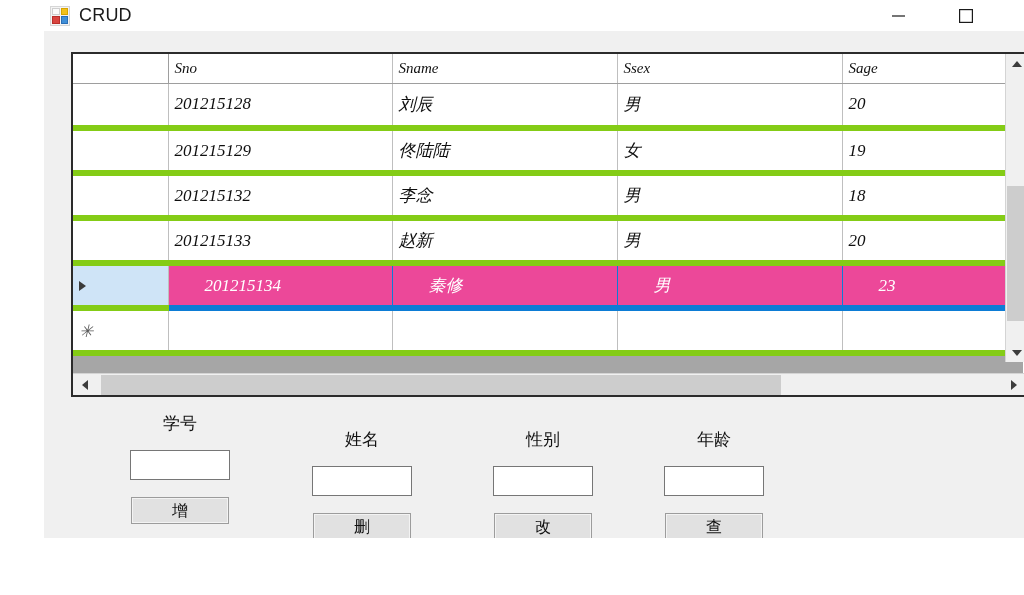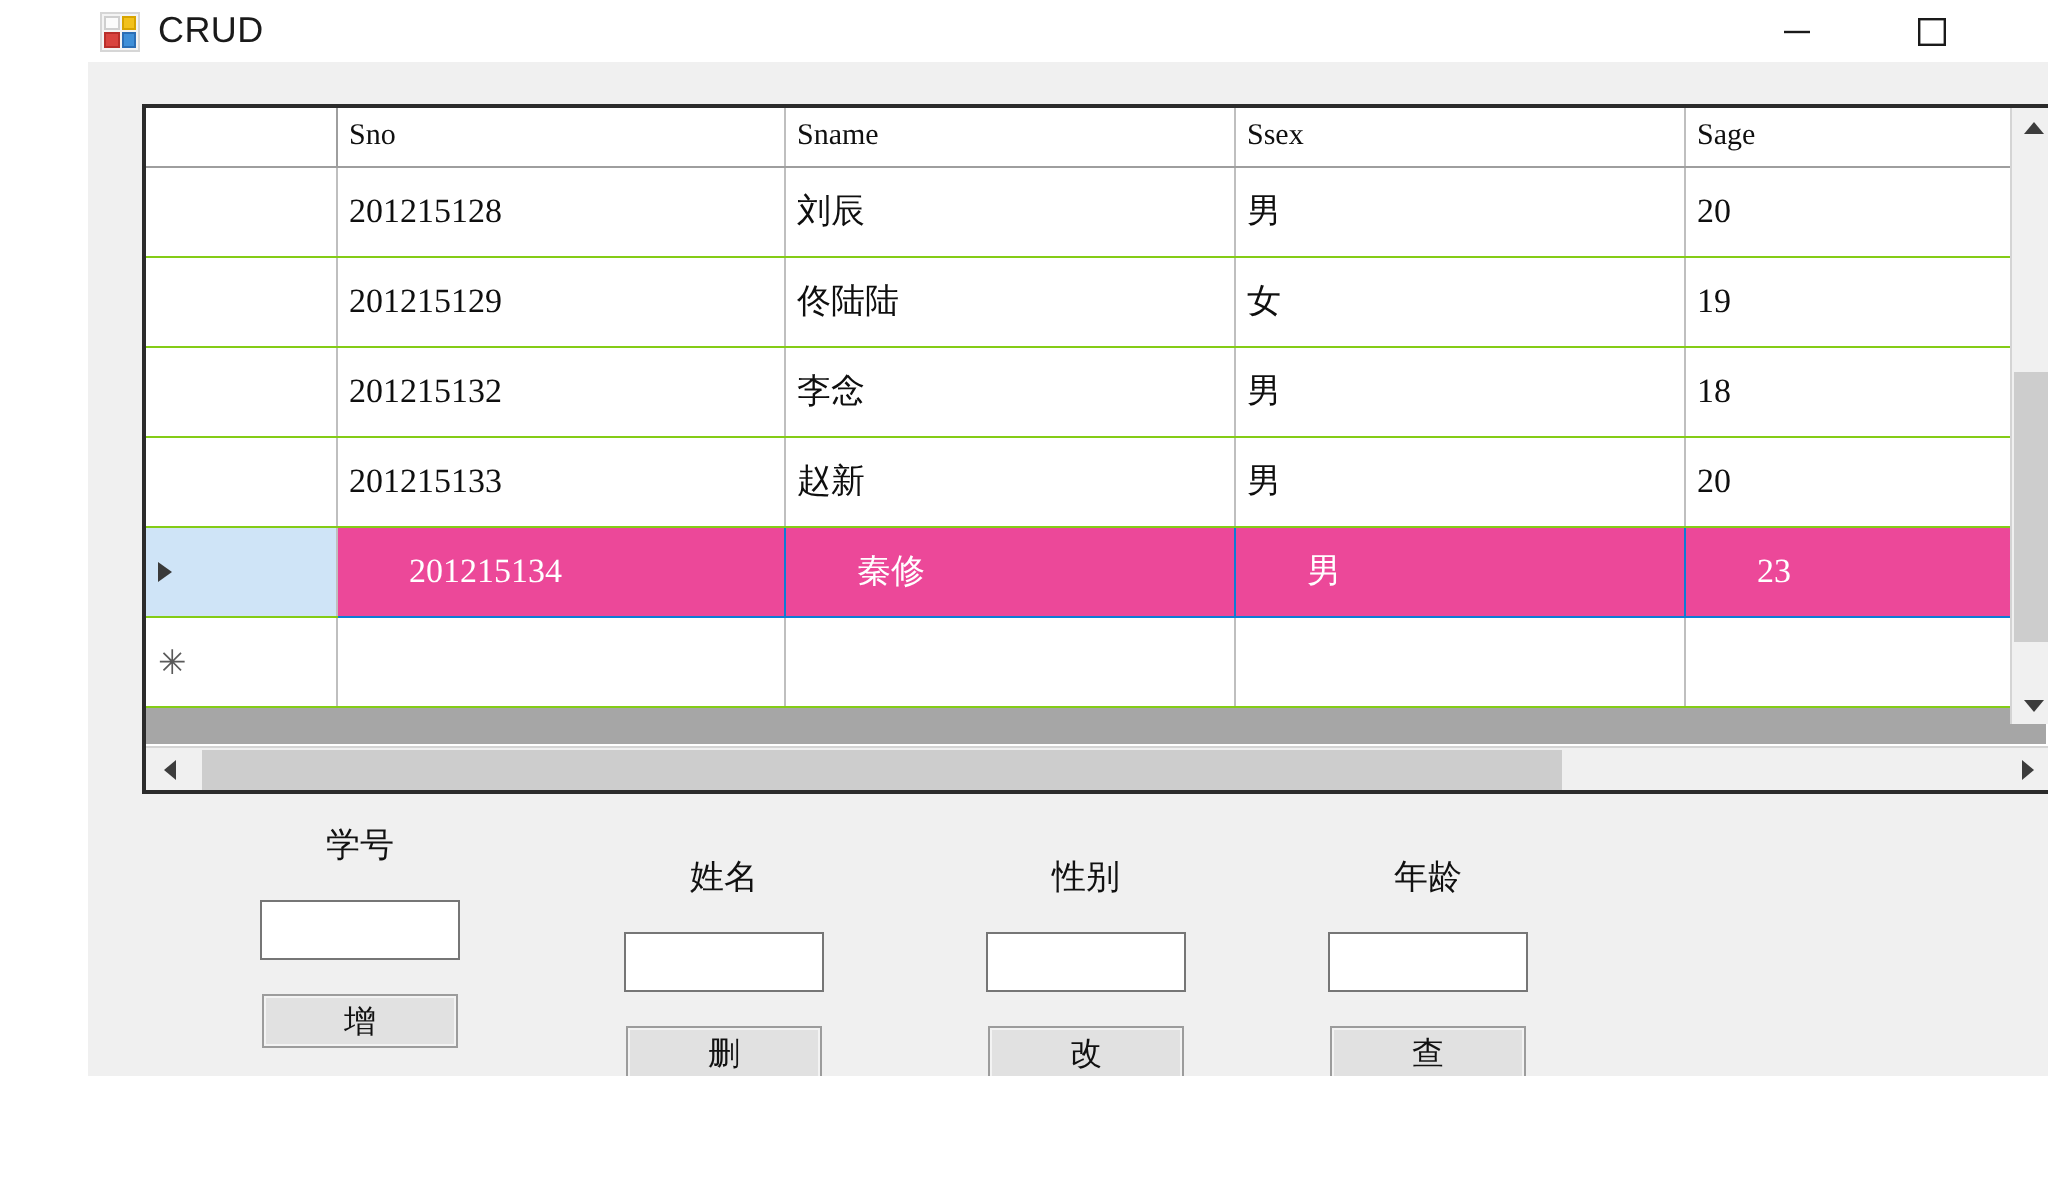--- a/index.html
+++ b/index.html
@@ -83,30 +83,31 @@
     position: relative;
     width: 100%; height: 100%;
     overflow: hidden;
   }
 
   table.dgv {
     border-collapse: collapse;
     table-layout: fixed;
     width: 950px;
     background: #ffffff;
+    font-style: italic;
   }
   table.dgv col.c-sel   { width: 95px; }
   table.dgv col.c-sno   { width: 224px; }
   table.dgv col.c-sname { width: 225px; }
   table.dgv col.c-ssex  { width: 225px; }
   table.dgv col.c-sage  { width: 181px; }
 
   table.dgv th, table.dgv td {
     border-right: 1px solid #bfbfbf;
-    border-bottom: 1px solid #84cc16;
+    border-bottom: 6px solid #84cc16;
     height: 45px;
     padding: 0 0 0 6px;
     text-align: left;
     vertical-align: middle;
     font-weight: normal;
     overflow: hidden;
     white-space: nowrap;
   }
   table.dgv thead th {
     height: 29px;

